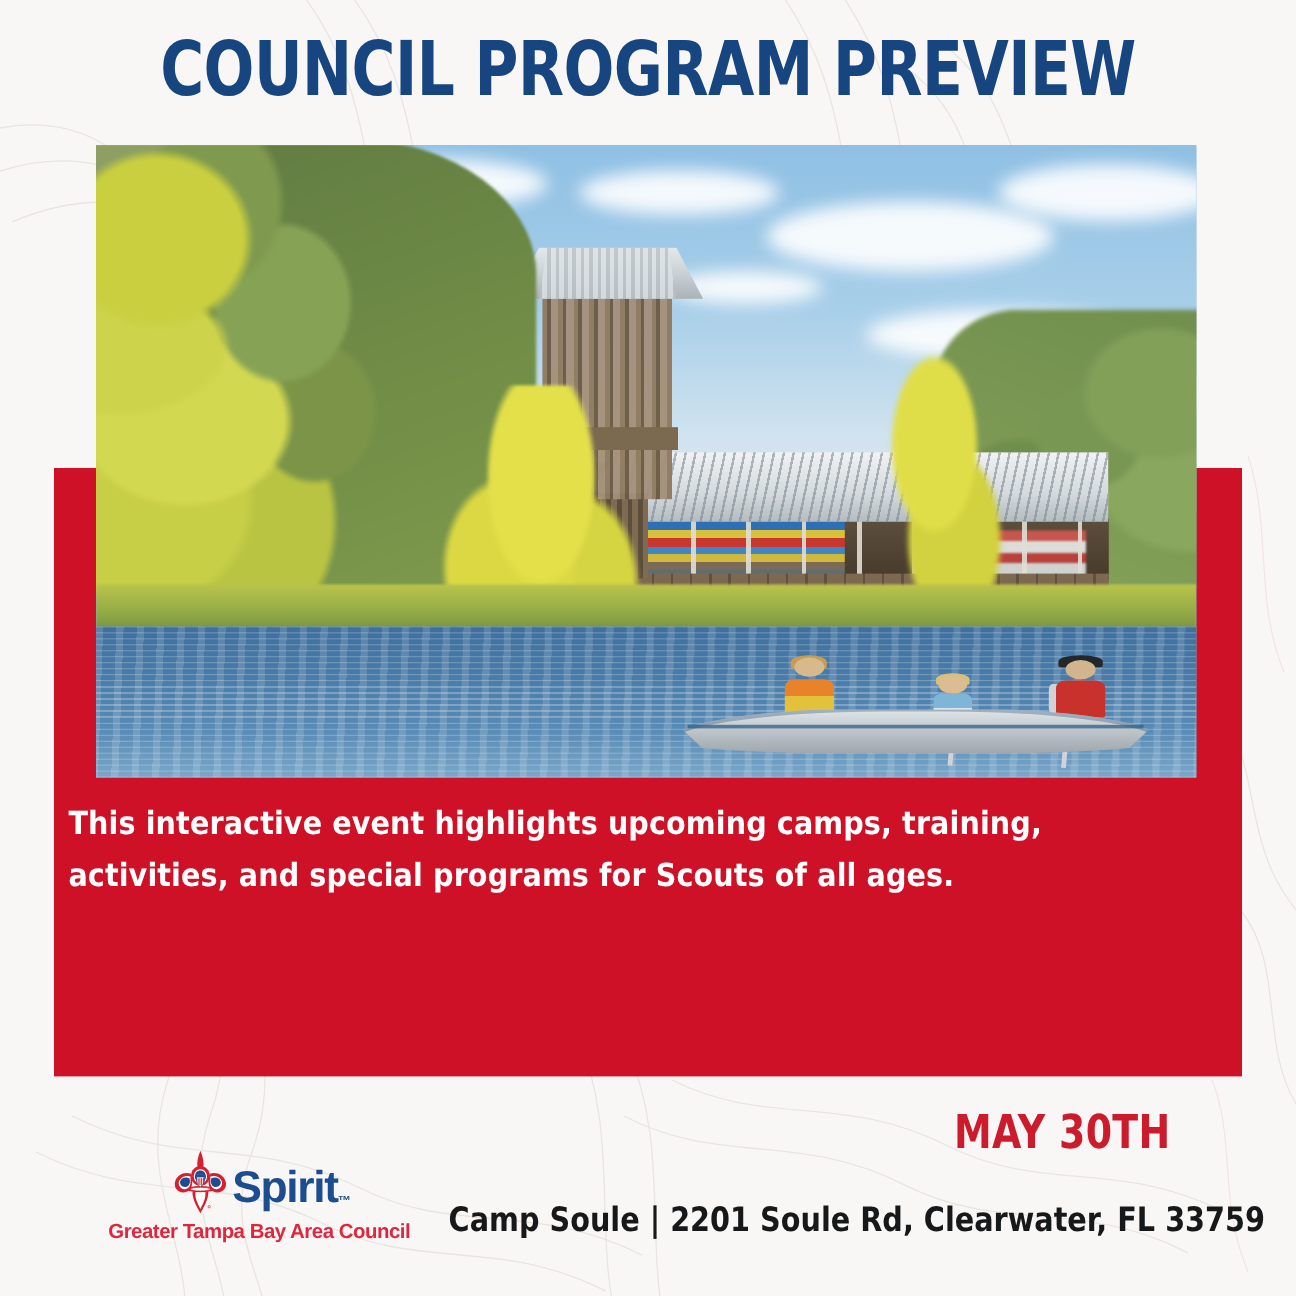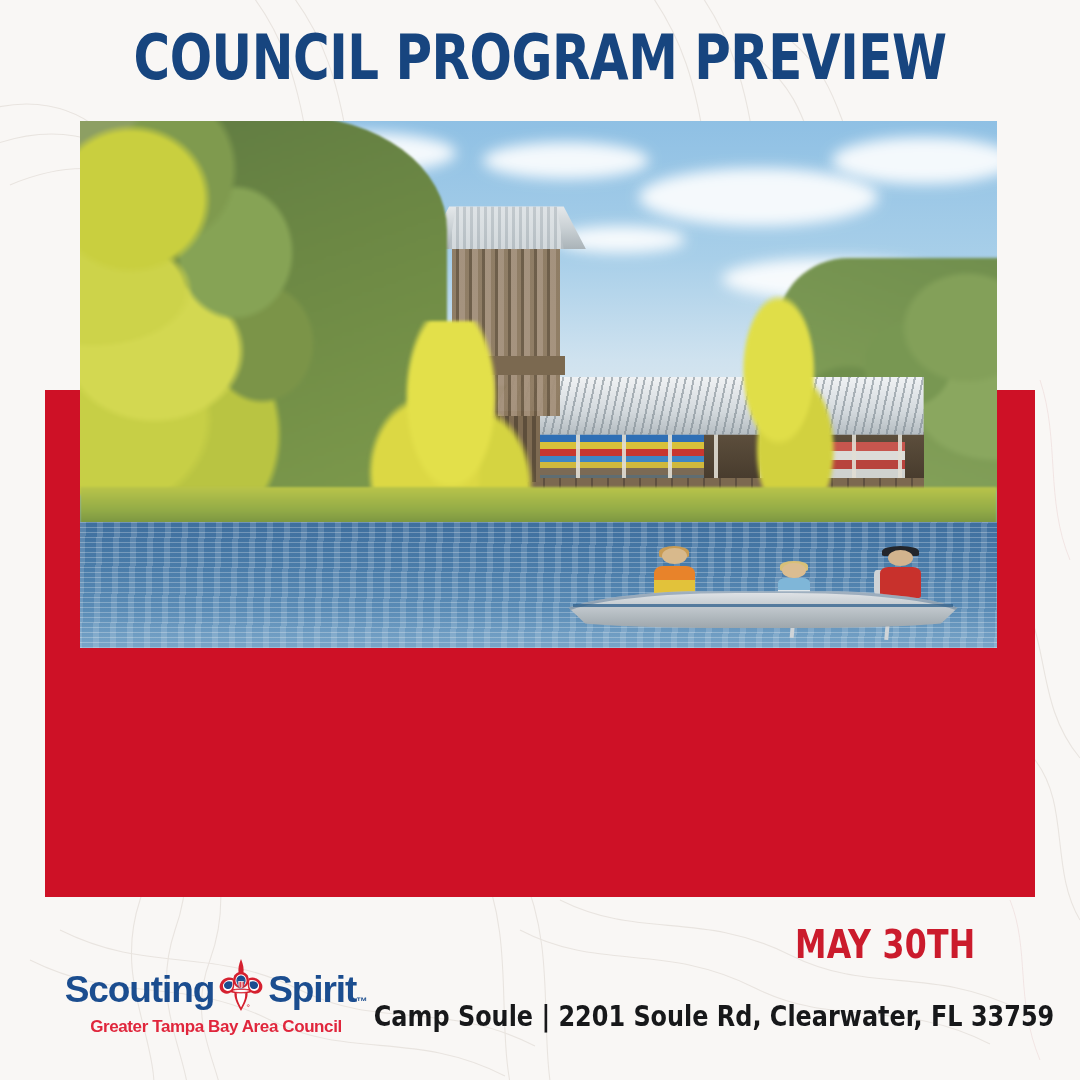--- a/index.html
+++ b/index.html
@@ -392,25 +392,25 @@
         <div class="head"></div>
         <div class="shirt"></div>
         <div class="vest"></div>
       </div>
       <div class="hull"></div>
       <div class="hull-stripe"></div>
     </div>
   </div>
 
   <div id="body-copy">
+    <p>This interactive event highlights upcoming camps, training, activities, and special programs for Scouts of all ages.</p>
   </div>
 
   <div id="logo-block">
     <div id="logo-top">
-      <span class="logo-word">Scouting</span>
 
       <svg class="fleur" viewBox="0 0 100 118" aria-hidden="true">
 
         <path d="M50 2 C 45 14, 43 24, 45 34 L 55 34 C 57 24, 55 14, 50 2 Z" fill="#d5202f"></path>
         <path d="M50 30 C 40 30, 33 38, 33 48 C 33 58, 40 66, 50 66 C 60 66, 67 58, 67 48 C 67 38, 60 30, 50 30 Z" fill="#d5202f"></path>
         <path d="M33 44 C 20 40, 8 46, 4 58 C 1 68, 8 78, 19 78 C 28 78, 34 71, 35 62 C 36 55, 35 49, 33 44 Z" fill="#d5202f"></path>
         <path d="M67 44 C 80 40, 92 46, 96 58 C 99 68, 92 78, 81 78 C 72 78, 66 71, 65 62 C 64 55, 65 49, 67 44 Z" fill="#d5202f"></path>
         <path d="M36 74 C 34 86, 40 98, 50 116 C 60 98, 66 86, 64 74 C 58 82, 42 82, 36 74 Z" fill="#d5202f"></path>
         <ellipse cx="50" cy="72" rx="26" ry="5.5" fill="#d5202f"></ellipse>
 

